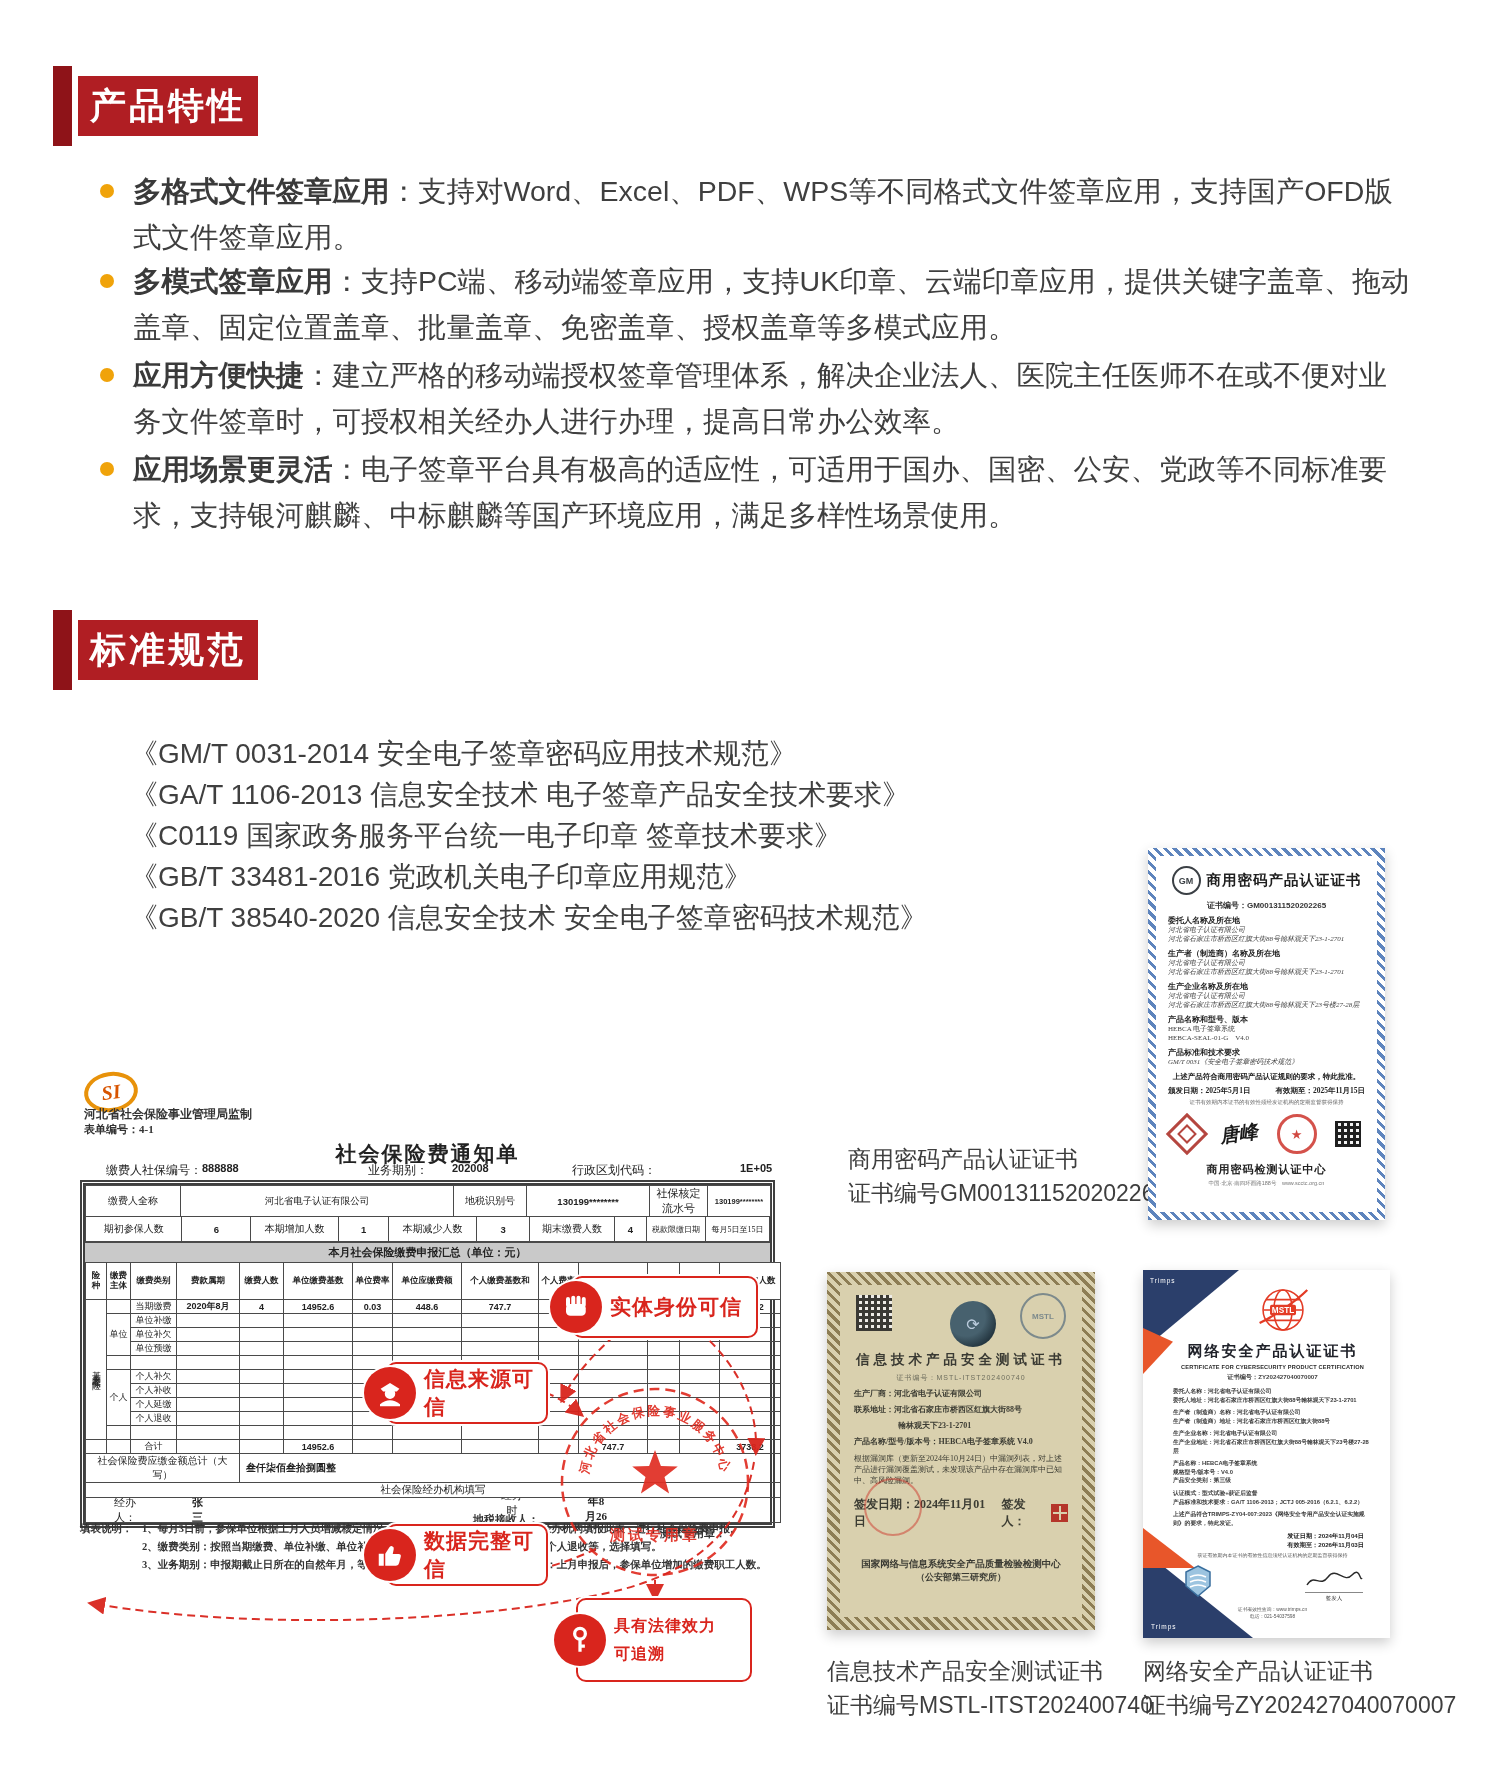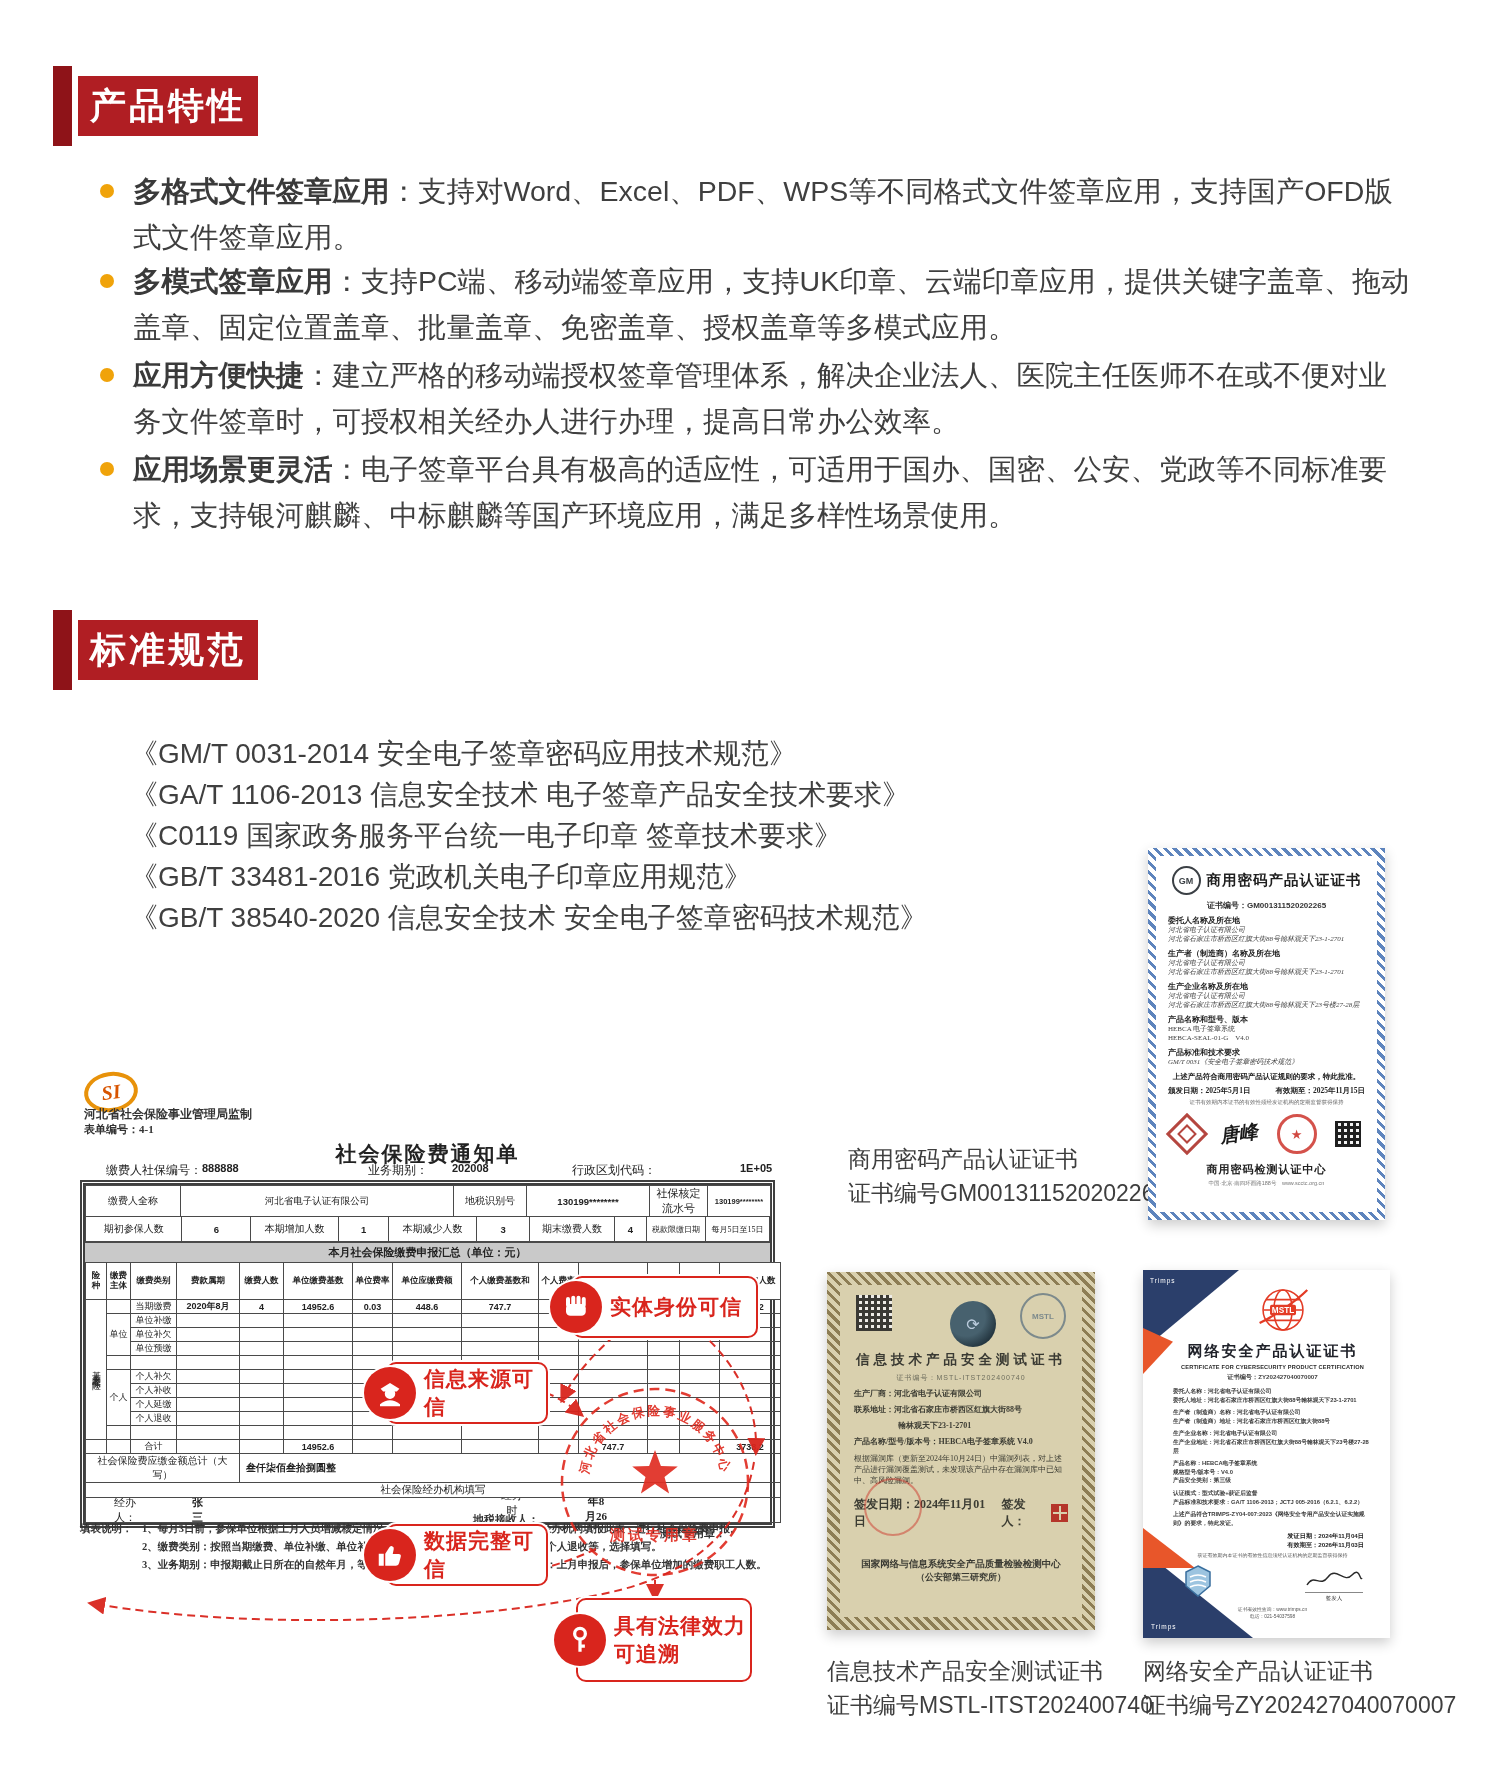--- a/index.html
+++ b/index.html
@@ -69,21 +69,21 @@
   .badge{position:absolute;background:#fff;border:2.5px solid #d9251d;border-radius:10px;z-index:30;
          display:flex;align-items:center;box-shadow:0 0 0 2px #fff;}
   .bicon{position:absolute;left:-24px;top:50%;transform:translateY(-50%);width:52px;height:52px;border-radius:50%;
          background:#d9251d;display:flex;align-items:center;justify-content:center;box-shadow:0 0 0 2px #fff;}
   .bicon svg{width:30px;height:30px;}
   .btxt{margin-left:36px;color:#d9251d;font-weight:bold;font-size:21px;letter-spacing:1px;}
   #badge1{left:572px;top:1276px;width:182px;height:58px;}
   #badge2{left:386px;top:1362px;width:158px;height:58px;}
   #badge3{left:386px;top:1524px;width:158px;height:58px;}
   #badge4{left:576px;top:1598px;width:172px;height:80px;}
-  #badge4 .btxt{display:flex;flex-direction:column;line-height:28px;font-size:21px;}
+  #badge4 .btxt{display:flex;flex-direction:column;line-height:28px;font-size:16px;}
 
   
   #overlay{position:absolute;left:0;top:1100px;width:1500px;height:679px;z-index:20;pointer-events:none;}
 
   
   .cert{position:absolute;background:#fff;box-shadow:0 5px 12px rgba(0,0,0,0.20);z-index:10;}
   .frame{position:absolute;inset:0;}
   .inner{position:absolute;display:flex;flex-direction:column;}
   .qr{background-image:repeating-linear-gradient(0deg,#1f1f1f 0 3px,transparent 3px 6px),
       repeating-linear-gradient(90deg,#1f1f1f 0 3px,#f2f2f2 3px 6px);}

